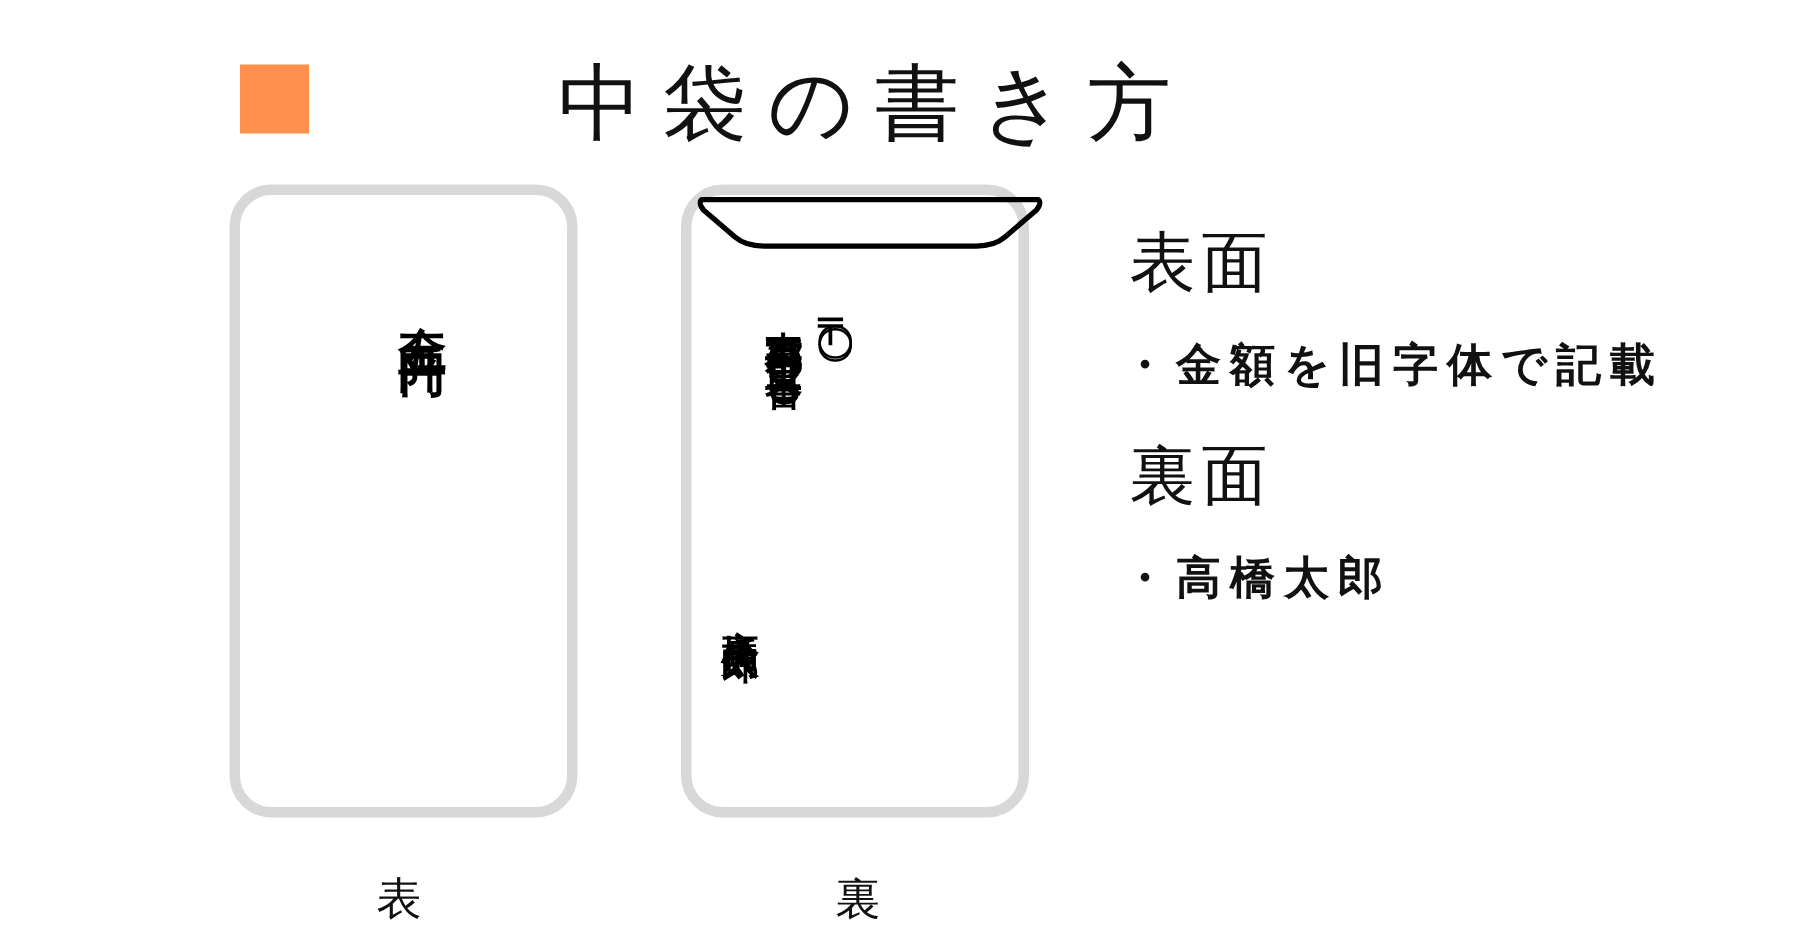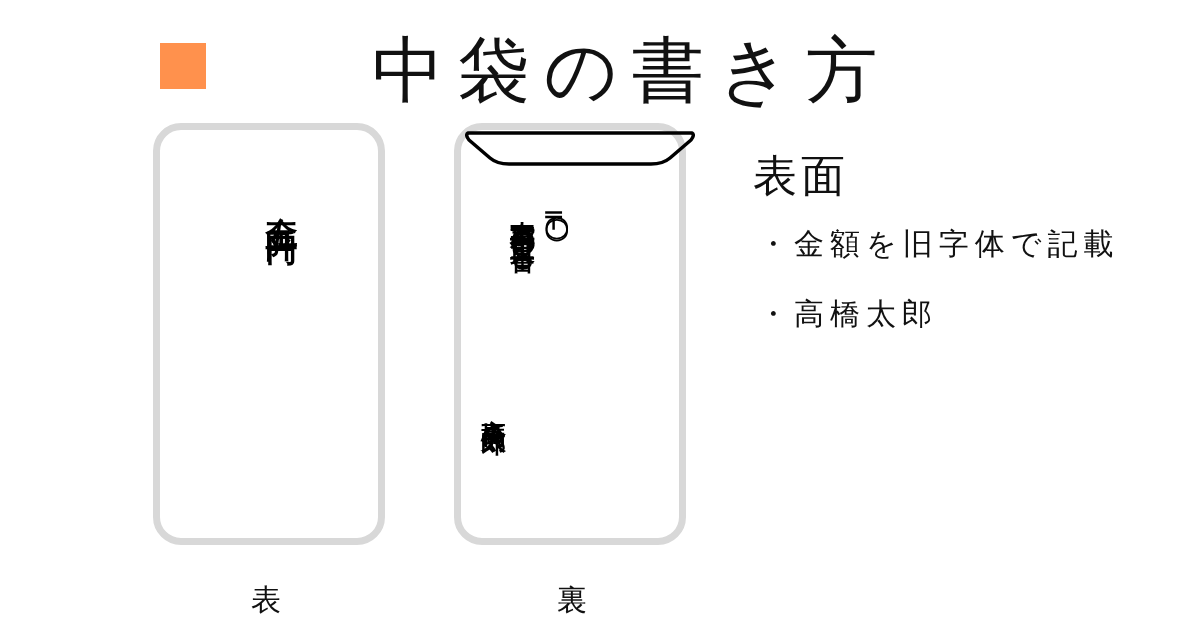--- a/index.html
+++ b/index.html
@@ -4,21 +4,21 @@
 <style>
   html, body { margin: 0; padding: 0; }
   body {
     width: 1200px; height: 630px; background: #ffffff; position: relative; overflow: hidden;
     font-family: "DejaVu Serif", "Liberation Serif", serif; color: #111;
   }
   .accent-square {
     position: absolute; left: 160px; top: 43px; width: 46px; height: 46px;
   }
   .title {
-    position: absolute; left: 372px; top: 34px; font-size: 72px; letter-spacing: 14px;
+    position: absolute; left: 372px; top: 34px; font-size: 56px; letter-spacing: 14px;
     line-height: 72px; font-weight: normal; margin: 0;
   }
   .envelope {
     position: absolute; width: 232px; height: 422px; border: 7px solid #d8d8d8;
     border-radius: 28px; background: #fff; box-sizing: border-box;
   }
   .env-front { left: 153px; top: 123px; }
   .env-back { left: 454px; top: 123px; }
   .vtext {
     position: absolute; writing-mode: vertical-rl; font-weight: bold;
@@ -35,21 +35,21 @@
     position: absolute; top: 580px; font-size: 30px; line-height: 40px;
   }
   .cap-front { left: 251px; }
   .cap-back { left: 557px; }
   .section {
     position: absolute; left: 738px;
   }
   .section h2 {
     margin: 15px; font-weight: normal; font-size: 44px; letter-spacing: 4px; line-height: 54px;
   }
-  .section ul { list-style: none; margin: 12px; padding: 0; }
+  .section ul { list-style: none; margin: 2px; padding: 0; font-weight: bold; }
   .section li {
     font-size: 30px; letter-spacing: 6px; line-height: 52px; white-space: nowrap;
   }
   .bullet { display: inline-block; width: 36px; text-align: left; padding-left: 8px; }
   .sec-front { top: 134px; }
   .sec-back { top: 276px; }
 </style>
 </head>
 <body>
 
@@ -73,16 +73,17 @@
 <div class="caption cap-back">裏</div>
 
 <div class="section sec-front">
   <h2>表面</h2>
   <ul>
     <li><span class="bullet">・</span><span>金額を旧字体で記載</span></li>
   </ul>
 </div>
 
 <div class="section sec-back">
+  <h2>裏面</h2>
   <ul>
     <li><span class="bullet">・</span><span>高橋太郎</span></li>
   </ul>
 </div>
 
 </body></html>

